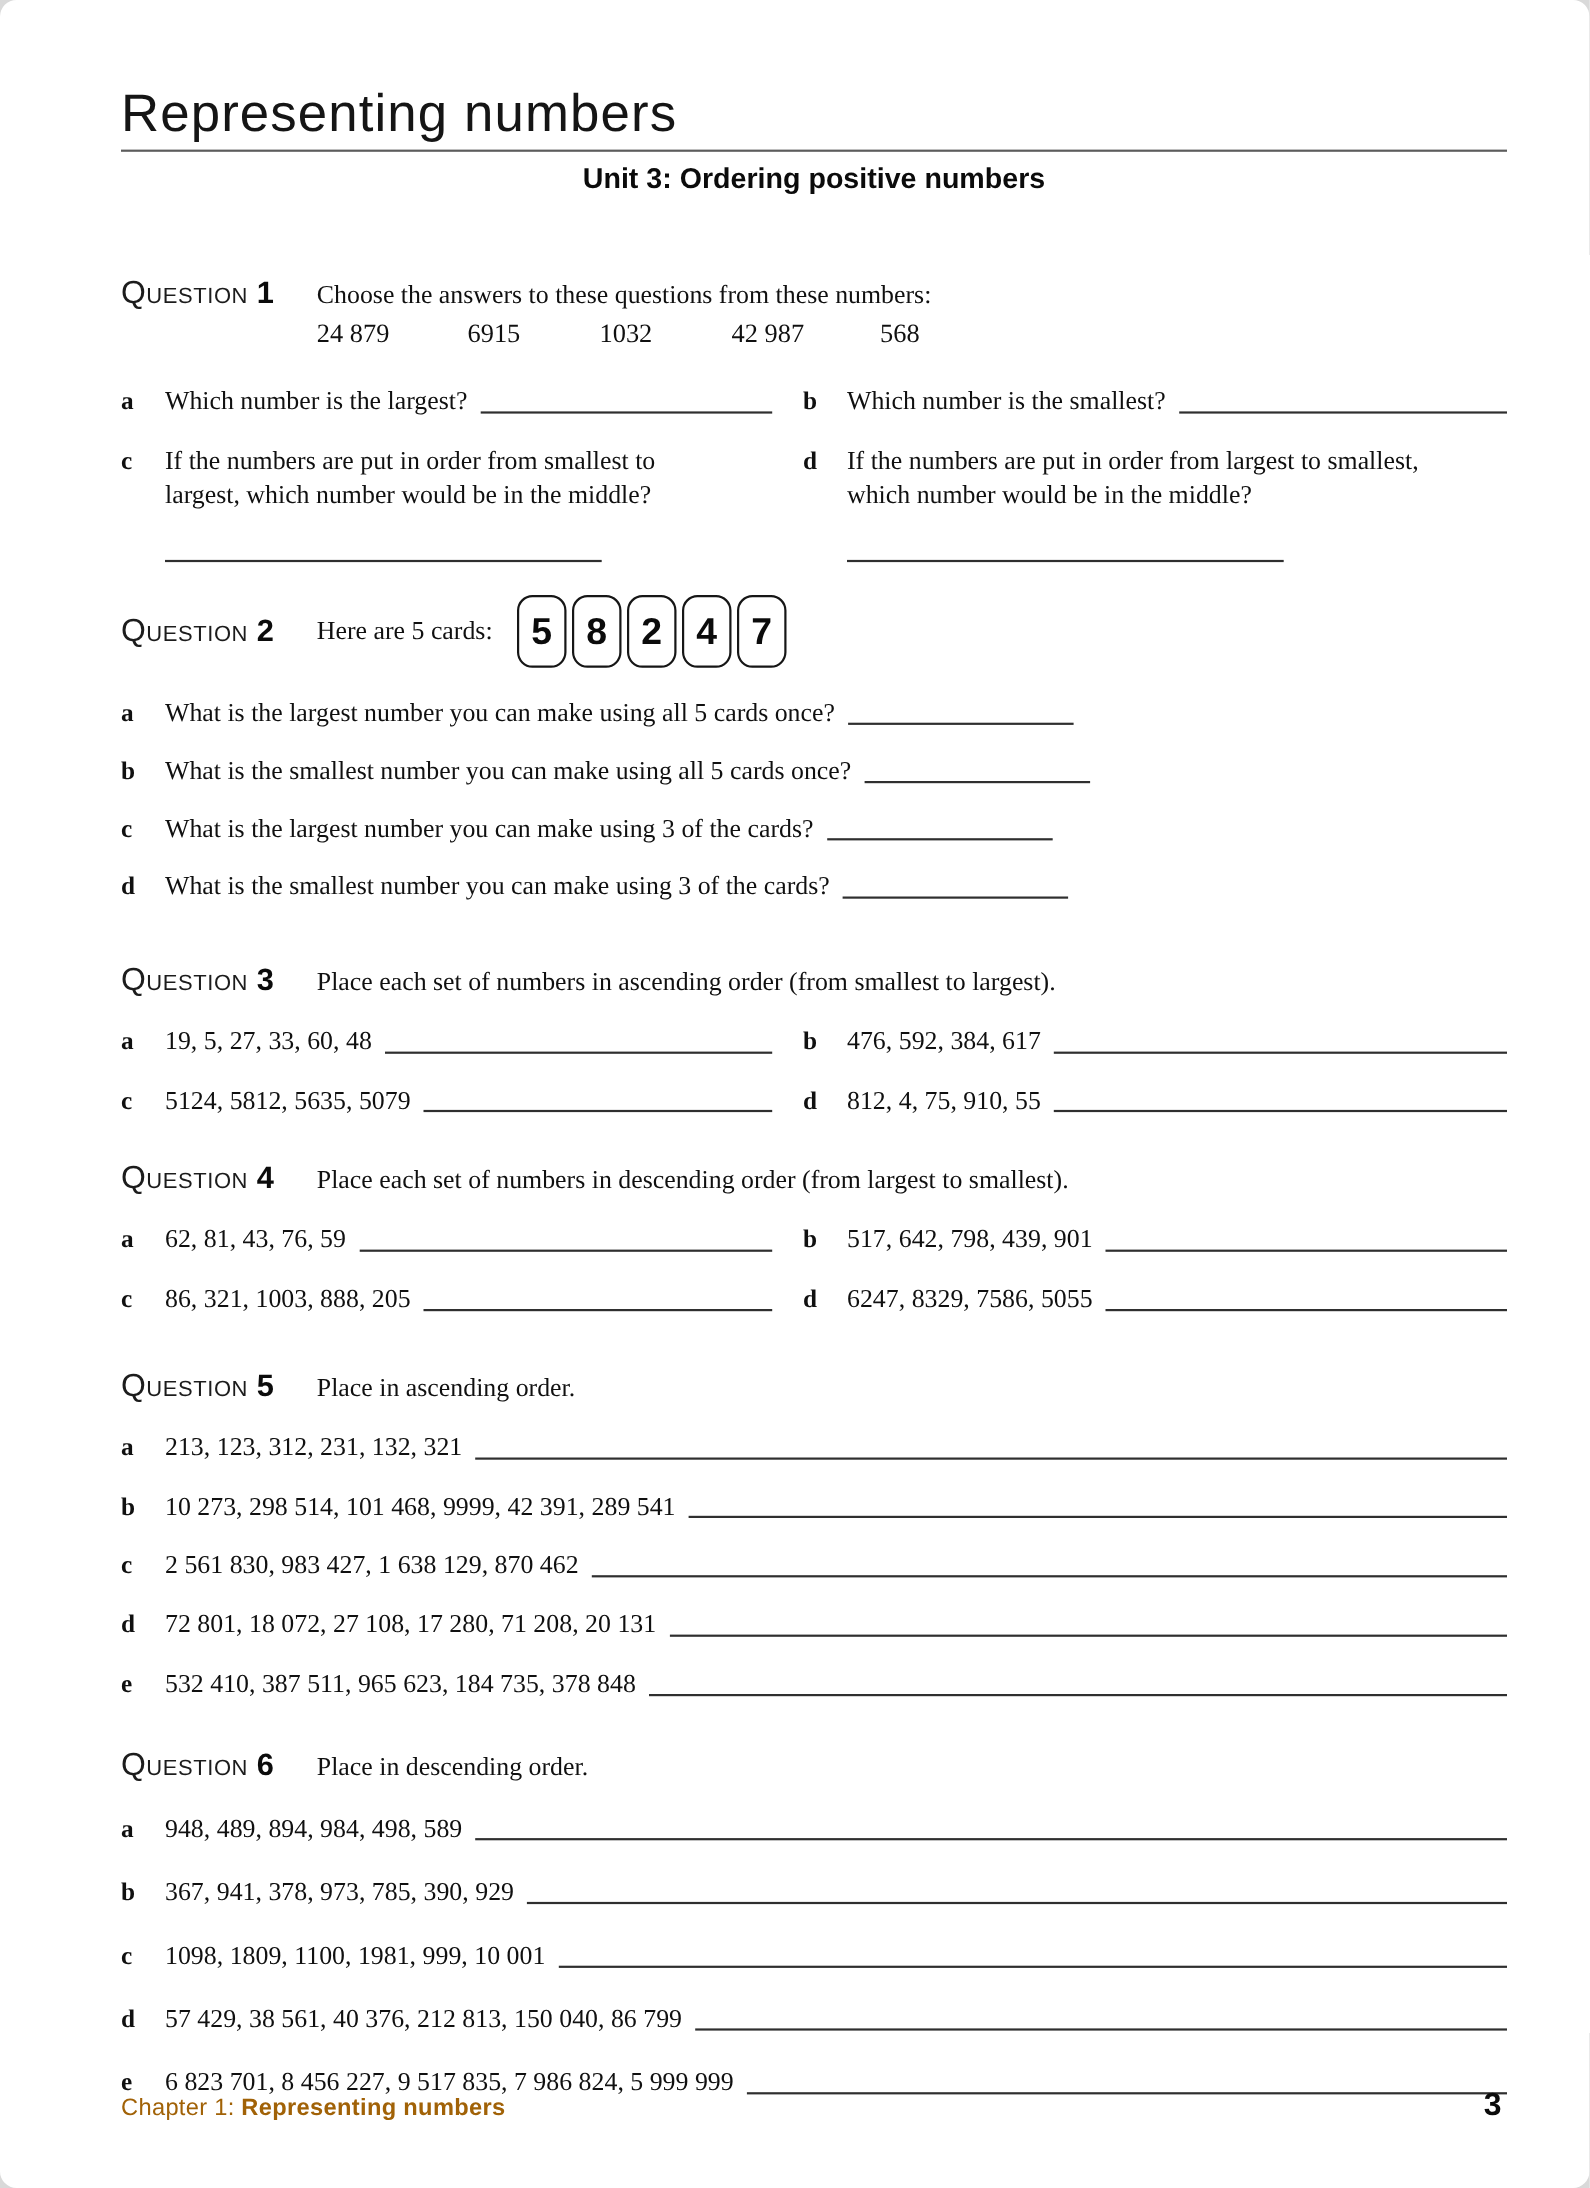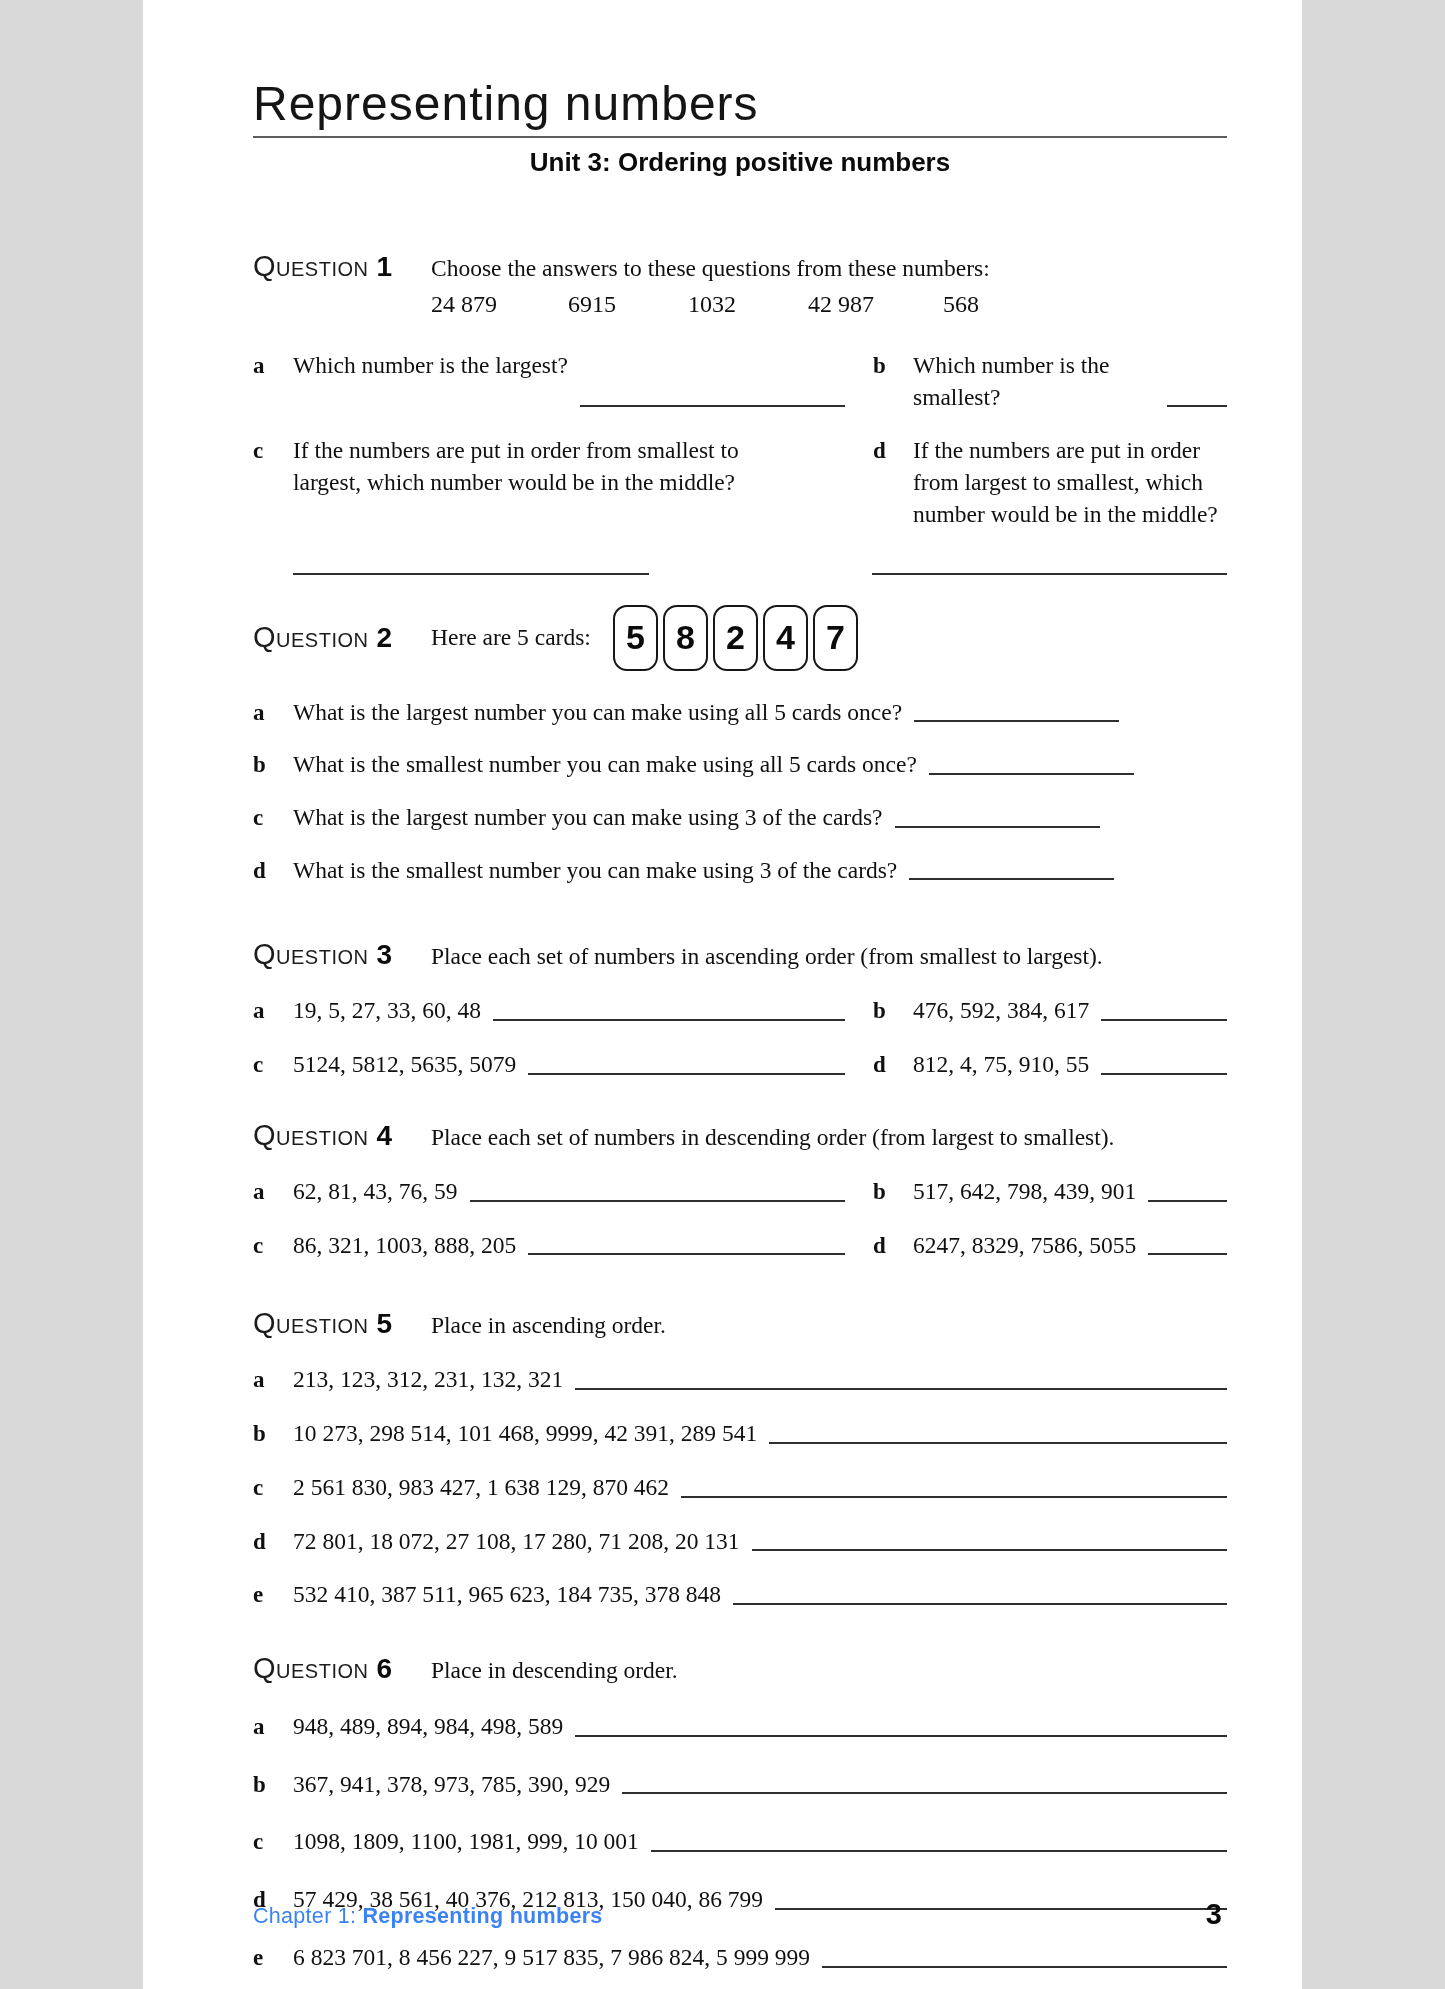--- a/index.html
+++ b/index.html
@@ -1,25 +1,26 @@
 <!DOCTYPE html>
 <html><head>
 <meta charset="utf-8">
 <style>
   html,body{margin:0;padding:0;background:#d9d9d9;}
   .page{
     position:relative;
-    width:1159px;height:1989px;
+    width:1445px;height:1989px;
     margin:0 auto;
     background:#ffffff;
     box-sizing:border-box;
     padding:80px 75px 0 110px;
     font-family:"Liberation Serif",serif;
     color:#101010;
     overflow:hidden;
+    border-radius:15px;
   }
   
   .page-title{
     margin:0;
     font-family:"Liberation Sans",sans-serif;
     font-weight:400;
     font-size:48px;
     line-height:1.0;
     letter-spacing:1px;
     color:#151515;
@@ -66,21 +67,21 @@
     font-family:"Liberation Sans",sans-serif;font-weight:700;font-size:34px;color:#0b0b0b;
     background:#fff;
   }
   .full-row{display:flex;align-items:baseline;}
   .full-row .fline{flex:0 0 205px;height:2px;background:#2f2f2f;align-self:flex-end;margin:0 0 6px 12px;}
   .grow-row{display:flex;align-items:baseline;}
   .grow-row .fill-line{min-width:120px;}
   
   .footer{
     position:absolute;left:110px;top:1904px;
-    font-family:"Liberation Sans",sans-serif;font-size:21.5px;color:#3b82f6;
+    font-family:"Liberation Sans",sans-serif;font-size:21.5px;color:#a16207;
     letter-spacing:.3px;
   }
   .footer b{font-weight:700;margin-left:6px;}
   .page-number{
     position:absolute;right:80px;top:1898px;
     font-family:"Liberation Sans",sans-serif;font-weight:700;font-size:29px;color:#0b0b0b;
   }
   
   .mt-q1{margin-top:72px;}
   .mt-q1ab{margin-top:32px;}

